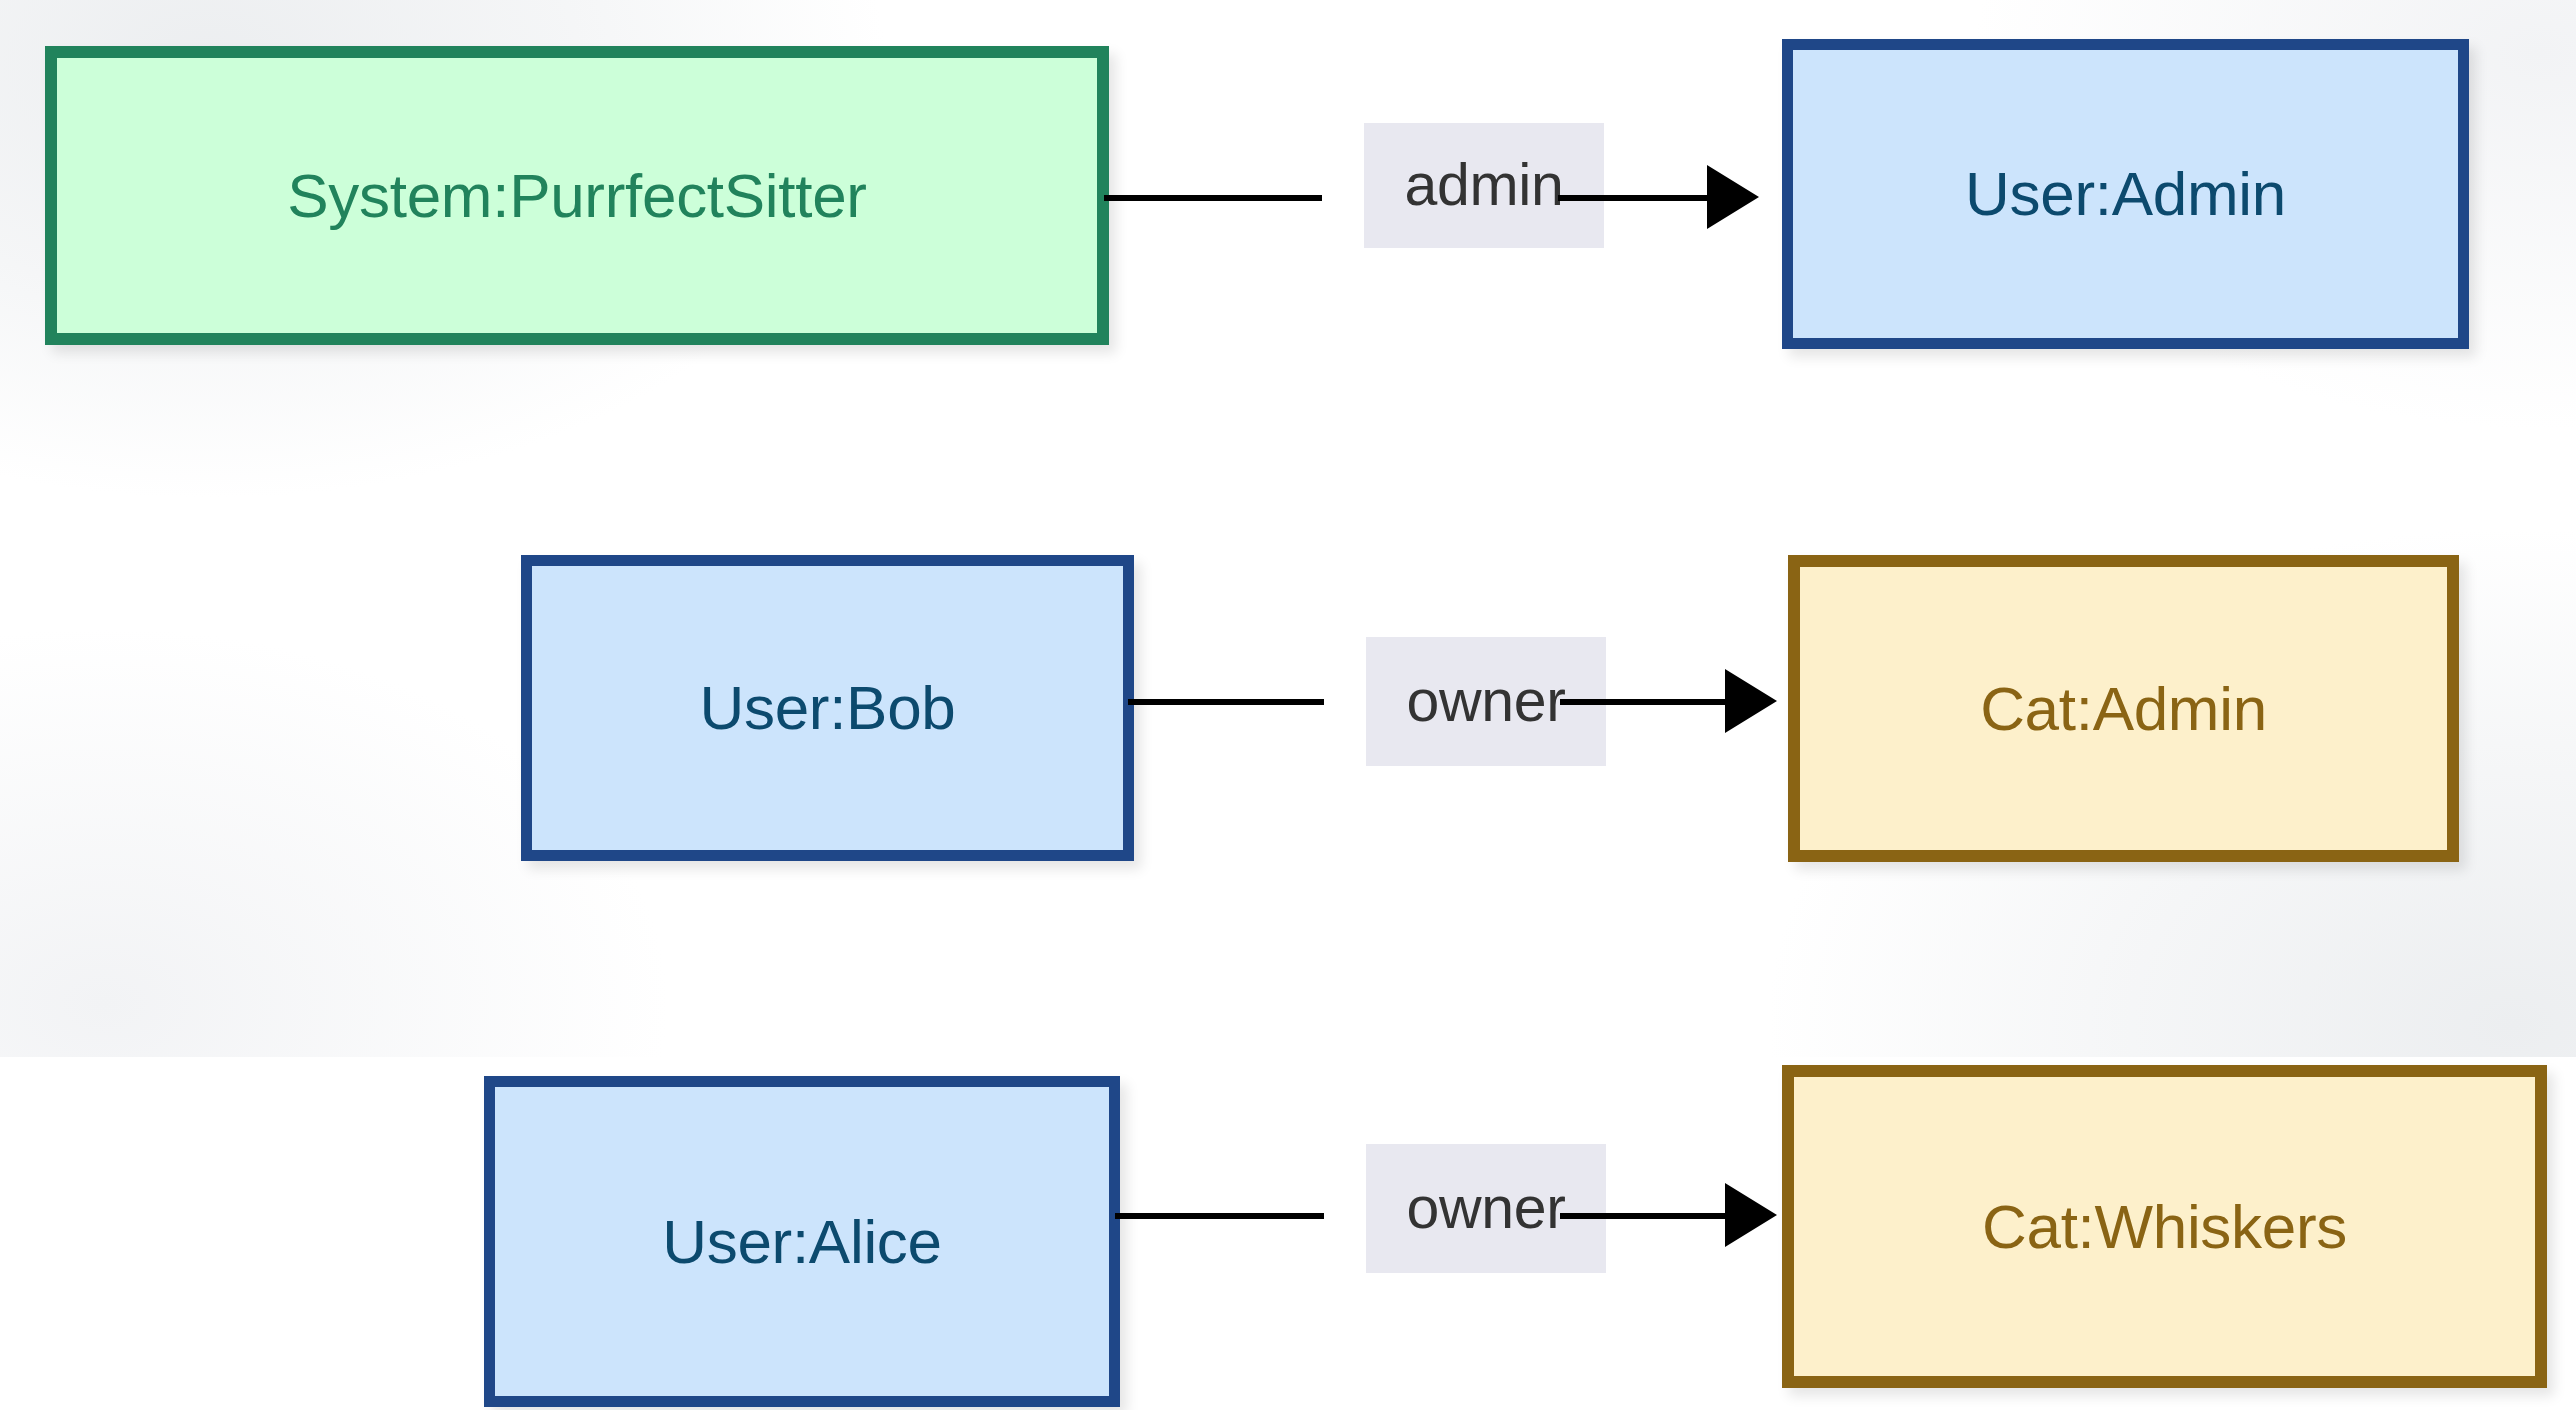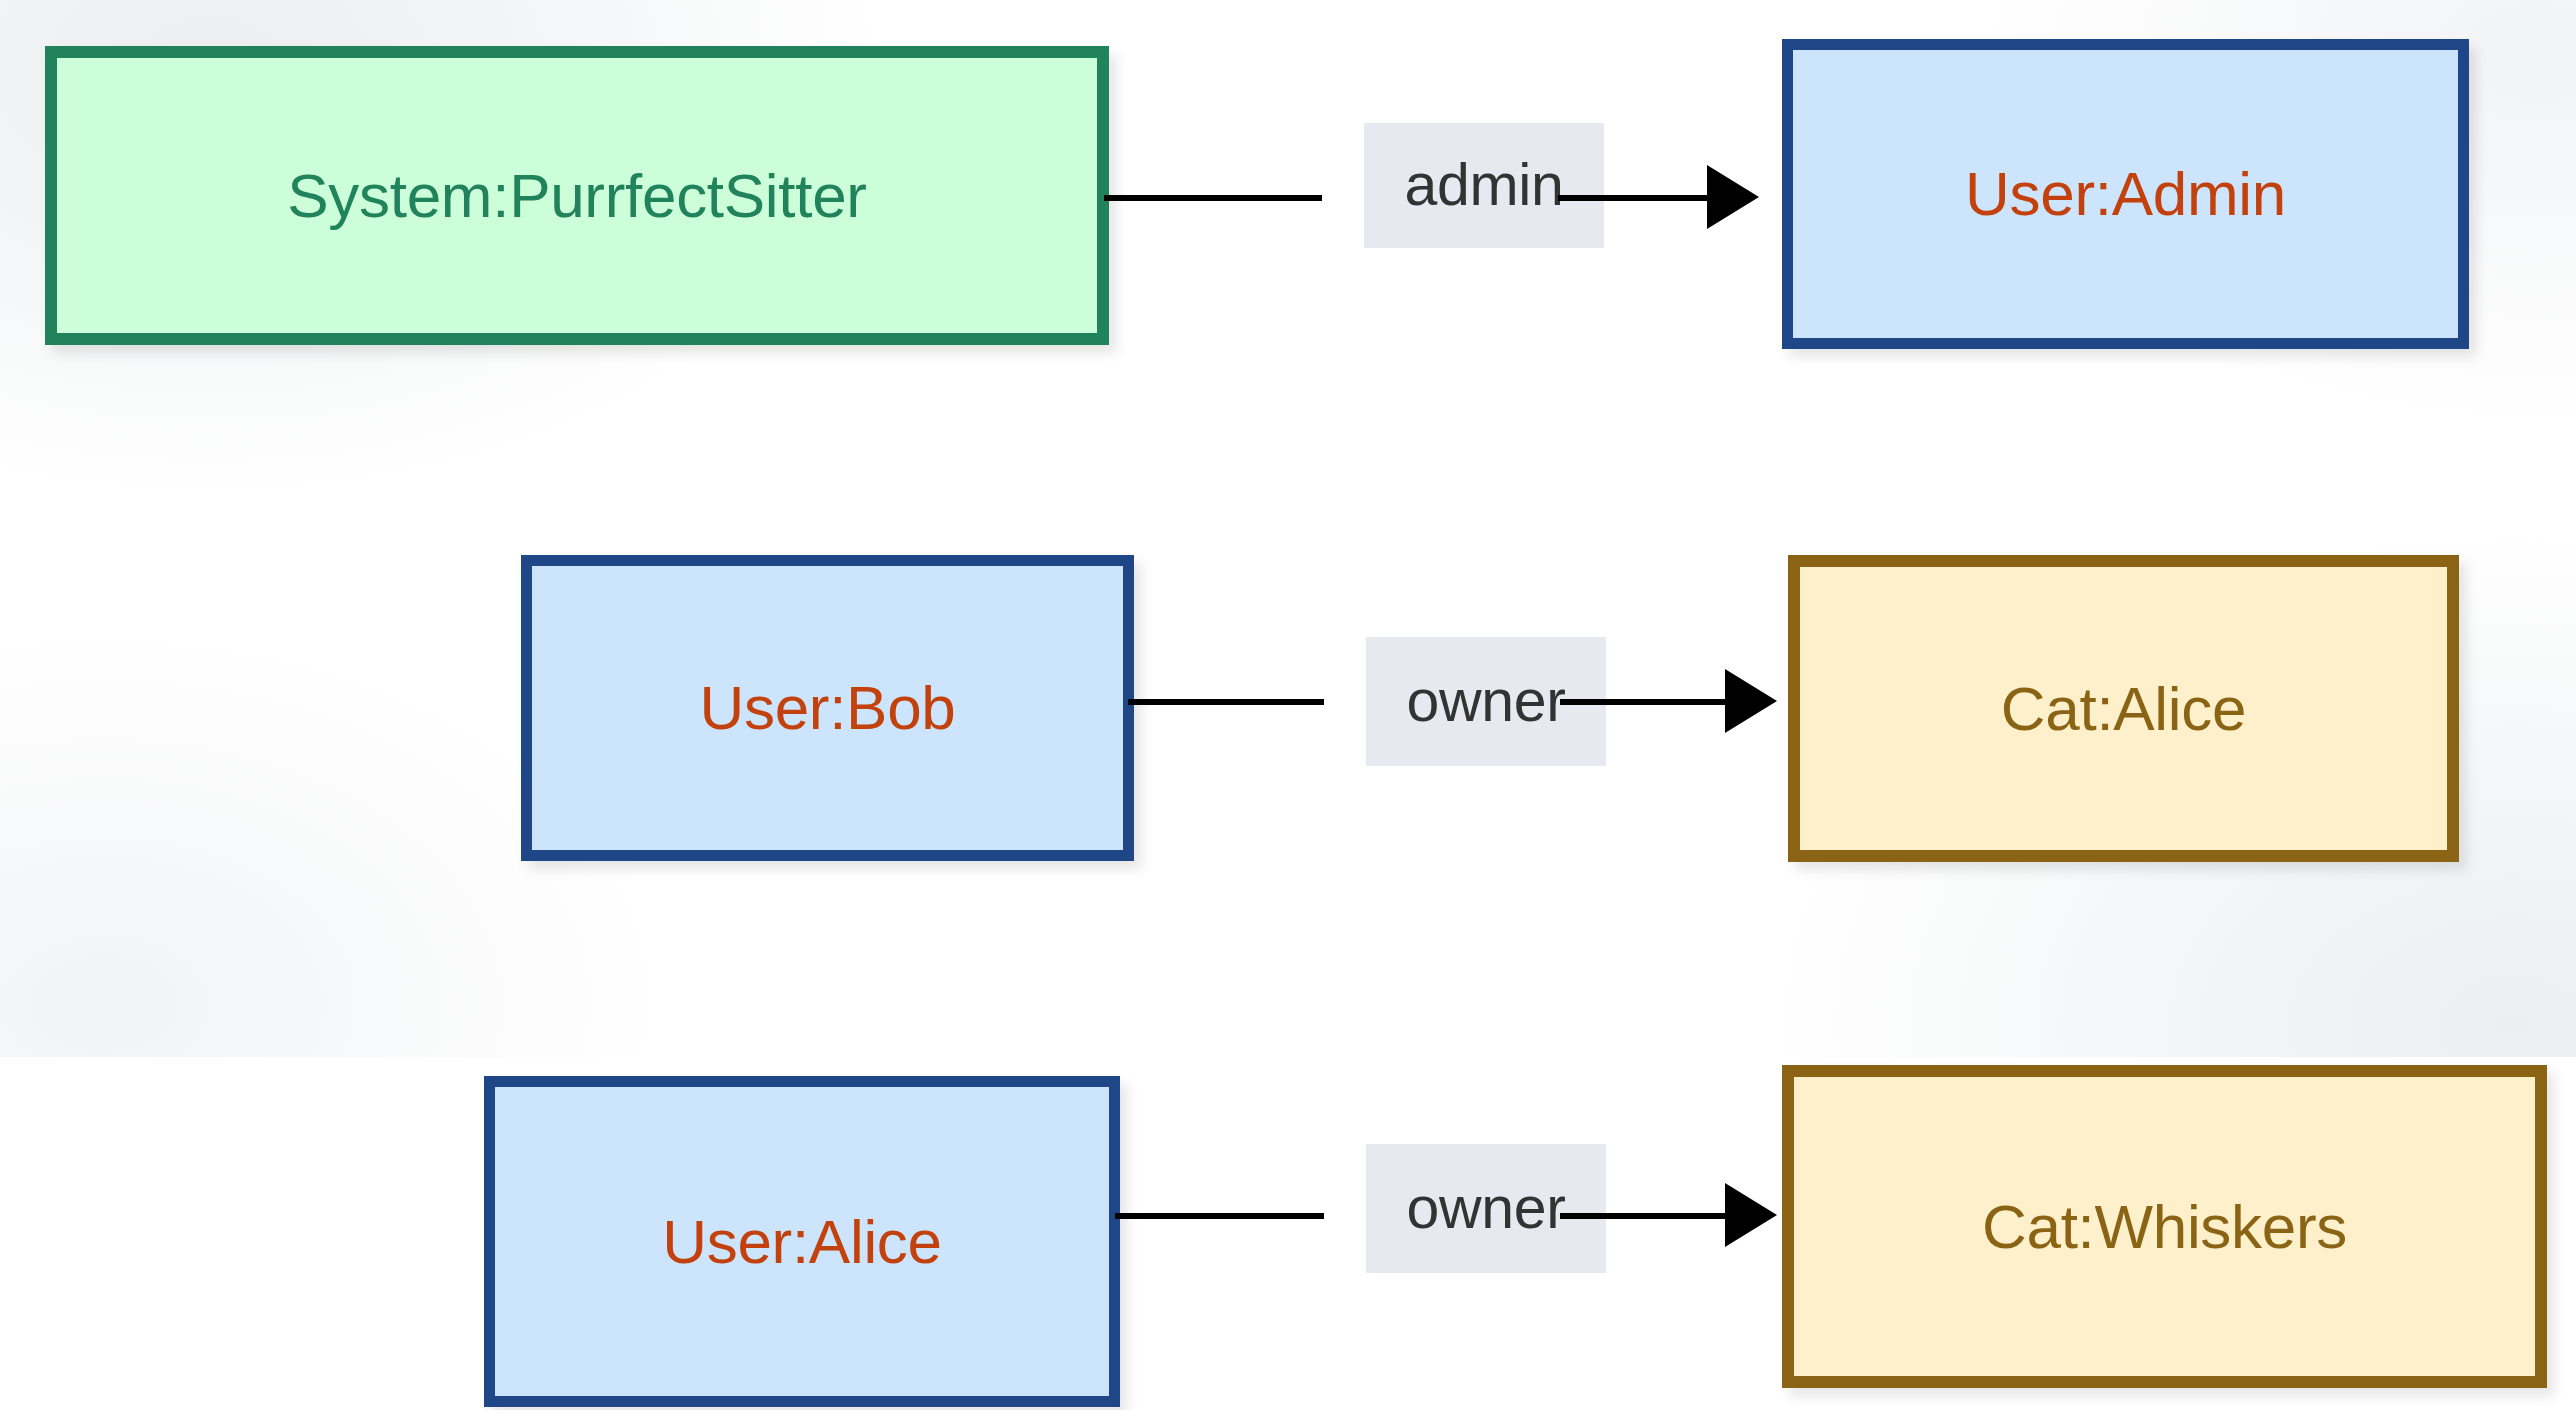--- a/index.html
+++ b/index.html
@@ -48,21 +48,21 @@
     border-color: #21835c;
     border-width: 12.7px;
   }
   .node.system .node-label { color: #21835c; }
 
   .node.user {
     background: #cce4fc;
     border-color: #1f4788;
     border-width: 11.4px;
   }
-  .node.user .node-label { color: #c2410c; }
+  .node.user .node-label { color: #0c4a6e; }
 
   .node.cat {
     background: #fdf0cb;
     border-color: #8a6414;
     border-width: 12.7px;
   }
   .node.cat .node-label { color: #8a6414; }
 
   
   .edge-line {
@@ -124,21 +124,21 @@
 
   <div class="edge-label" style="left:1322px; top:637px; width:240px; height:129px;">
     <span>owner</span>
   </div>
 
   <div class="edge-line" style="left:1560px; top:699px; width:172px;"></div>
 
   <div class="edge-arrow" style="left:1725px; top:669px;"></div>
 
   <div class="node cat" style="left:1788px; top:555px; width:671px; height:307px;">
-    <span class="node-label">Cat:Alice</span>
+    <span class="node-label">Cat:Admin</span>
   </div>
 
   <div class="node user" style="left:484px; top:1068px; width:636px; height:331px;margin-top:8px;">
     <span class="node-label">User:Alice</span>
   </div>
 
   <div class="edge-line" style="left:1115px; top:1213px; width:209px;"></div>
 
   <div class="edge-label" style="left:1322px; top:1144px; width:240px; height:129px;">
     <span>owner</span>

